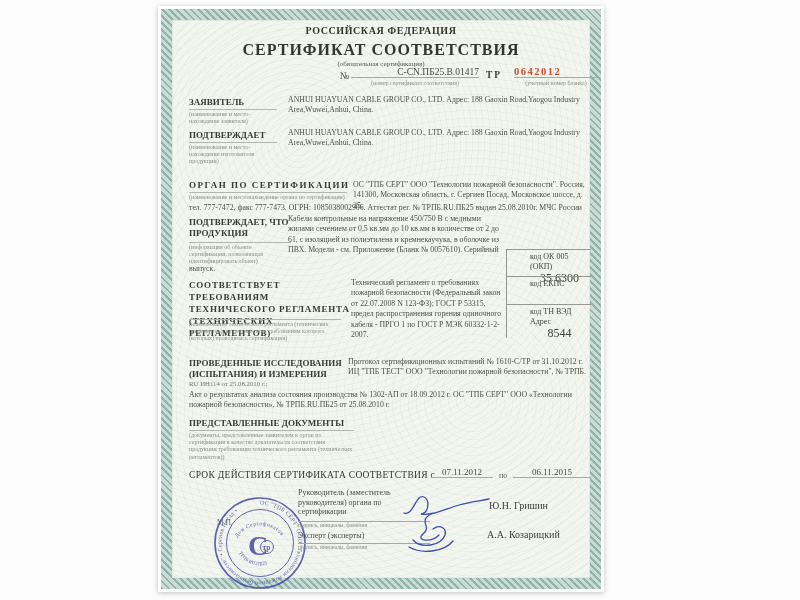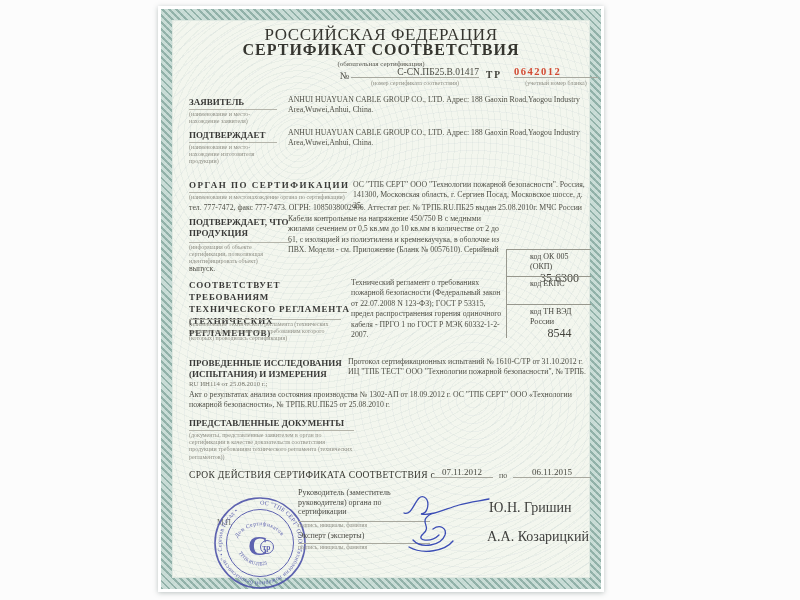--- a/index.html
+++ b/index.html
@@ -18,32 +18,32 @@
   .lbl{font-weight:bold;font-size:9px;color:#3a3a38;line-height:11px}
   .lbl-sp{letter-spacing:1.5px}
   .sub{font-size:6px;color:#8f8f85;line-height:7.2px}
   .val{font-size:7.8px;color:#4f4f46;line-height:10.4px}
   .cap{font-size:6px;color:#8f8f85;text-align:center;line-height:7px}
   .uline{border-bottom:1px solid #a8a89e}
   .red{color:#d24a32;font-weight:bold;letter-spacing:1.5px}
   .codebox{border-top:1px solid #97978d;border-left:1px solid #97978d;padding:2px 2px 0 23px}
   .code-lbl{font-size:8px;color:#45453e;line-height:10px}
   .code-val{font-size:12px;color:#45453e;text-align:center;line-height:12px}
-  .name{font-size:14px;color:#3e3e3c}
+  .name{font-size:10px;color:#3e3e3c}
   .role{font-size:8px;color:#4a4a44;line-height:9.6px}
   .sigline{border-top:1px solid #a8a89e;height:0}
 </style>
 </head>
 <body>
 
 <div class="cert">
  <div class="band">
   <div class="inner">
 
-    <div class="abs ctr" style="top:4px;font-weight:normal;font-size:17px;letter-spacing:.6px;color:#35352f">РОССИЙСКАЯ ФЕДЕРАЦИЯ</div>
+    <div class="abs ctr" style="top:4px;font-weight:bold;font-size:10px;letter-spacing:.6px;color:#35352f">РОССИЙСКАЯ ФЕДЕРАЦИЯ</div>
     <div class="abs ctr" style="top:20px;font-weight:bold;font-size:16px;letter-spacing:1px;color:#35352f">СЕРТИФИКАТ СООТВЕТСТВИЯ</div>
     <div class="abs ctr" style="top:39px;font-size:7px;color:#55554d">(обязательная сертификация)</div>
 
     <div class="abs" style="left:167px;top:49px;font-size:10px;color:#45453e">№</div>
     <div class="abs uline" style="left:178px;top:46px;width:128px;text-align:right;font-size:9.5px;color:#4a4a42">C-CN.ПБ25.В.01417</div>
     <div class="abs cap" style="left:178px;top:59px;width:128px">(номер сертификата соответствия)</div>
     <div class="abs" style="left:313px;top:49px;font-weight:bold;font-size:9.5px;letter-spacing:2px;color:#3a3a34">ТР</div>
     <div class="abs uline red" style="left:341px;top:45px;width:84px;text-align:left;font-size:10.5px">0642012</div>
     <div class="abs cap" style="left:341px;top:59px;width:84px">(учетный номер бланка)</div>
 
@@ -67,21 +67,21 @@
 
     <div class="abs codebox" style="left:333px;top:228px;width:85px;height:27px">
       <div class="code-lbl">код ОК 005 (ОКП)</div>
       <div class="code-val">35 6300</div>
     </div>
     <div class="abs codebox" style="left:333px;top:255px;width:85px;height:28px">
       <div class="code-lbl">код ЕКПС</div>
       <div class="code-val"></div>
     </div>
     <div class="abs codebox" style="left:333px;top:283px;width:85px;height:34px">
-      <div class="code-lbl">код ТН ВЭД России</div>
+      <div class="code-lbl">код ТН ВЭД Адрес</div>
       <div class="code-val">8544</div>
     </div>
 
     <div class="abs lbl" style="left:16px;top:258px;width:168px;letter-spacing:.8px;line-height:12px">СООТВЕТСТВУЕТ ТРЕБОВАНИЯМ ТЕХНИЧЕСКОГО РЕГЛАМЕНТА (ТЕХНИЧЕСКИХ РЕГЛАМЕНТОВ)</div>
     <div class="abs sub" style="left:16px;top:298px;width:152px;border-top:1px solid #b5b5ab;padding-top:1px">(наименование технического регламента (технических регламентов), на соответствие требованиям которого (которых) проводилась сертификация)</div>
     <div class="abs val" style="left:178px;top:257px;width:155px">Технический регламент о требованиях пожарной безопасности (Федеральный закон от 22.07.2008 N 123-ФЗ); ГОСТ Р 53315, предел распространения горения одиночного кабеля - ПРГО 1 по ГОСТ Р МЭК 60332-1-2-2007.</div>
 
     <div class="abs lbl" style="left:16px;top:337px;width:158px;line-height:11px">ПРОВЕДЕННЫЕ ИССЛЕДОВАНИЯ (ИСПЫТАНИЯ) И ИЗМЕРЕНИЯ</div>
     <div class="abs" style="left:16px;top:359px;font-size:6.8px;color:#75756b">RU ИН114 от 25.08.2010 г.;</div>
     <div class="abs val" style="left:175px;top:336px;width:242px">Протокол сертификационных испытаний № 1610-С/ТР от 31.10.2012 г. ИЦ "ТПБ ТЕСТ" ООО "Технологии пожарной безопасности", № ТРПБ.</div>

